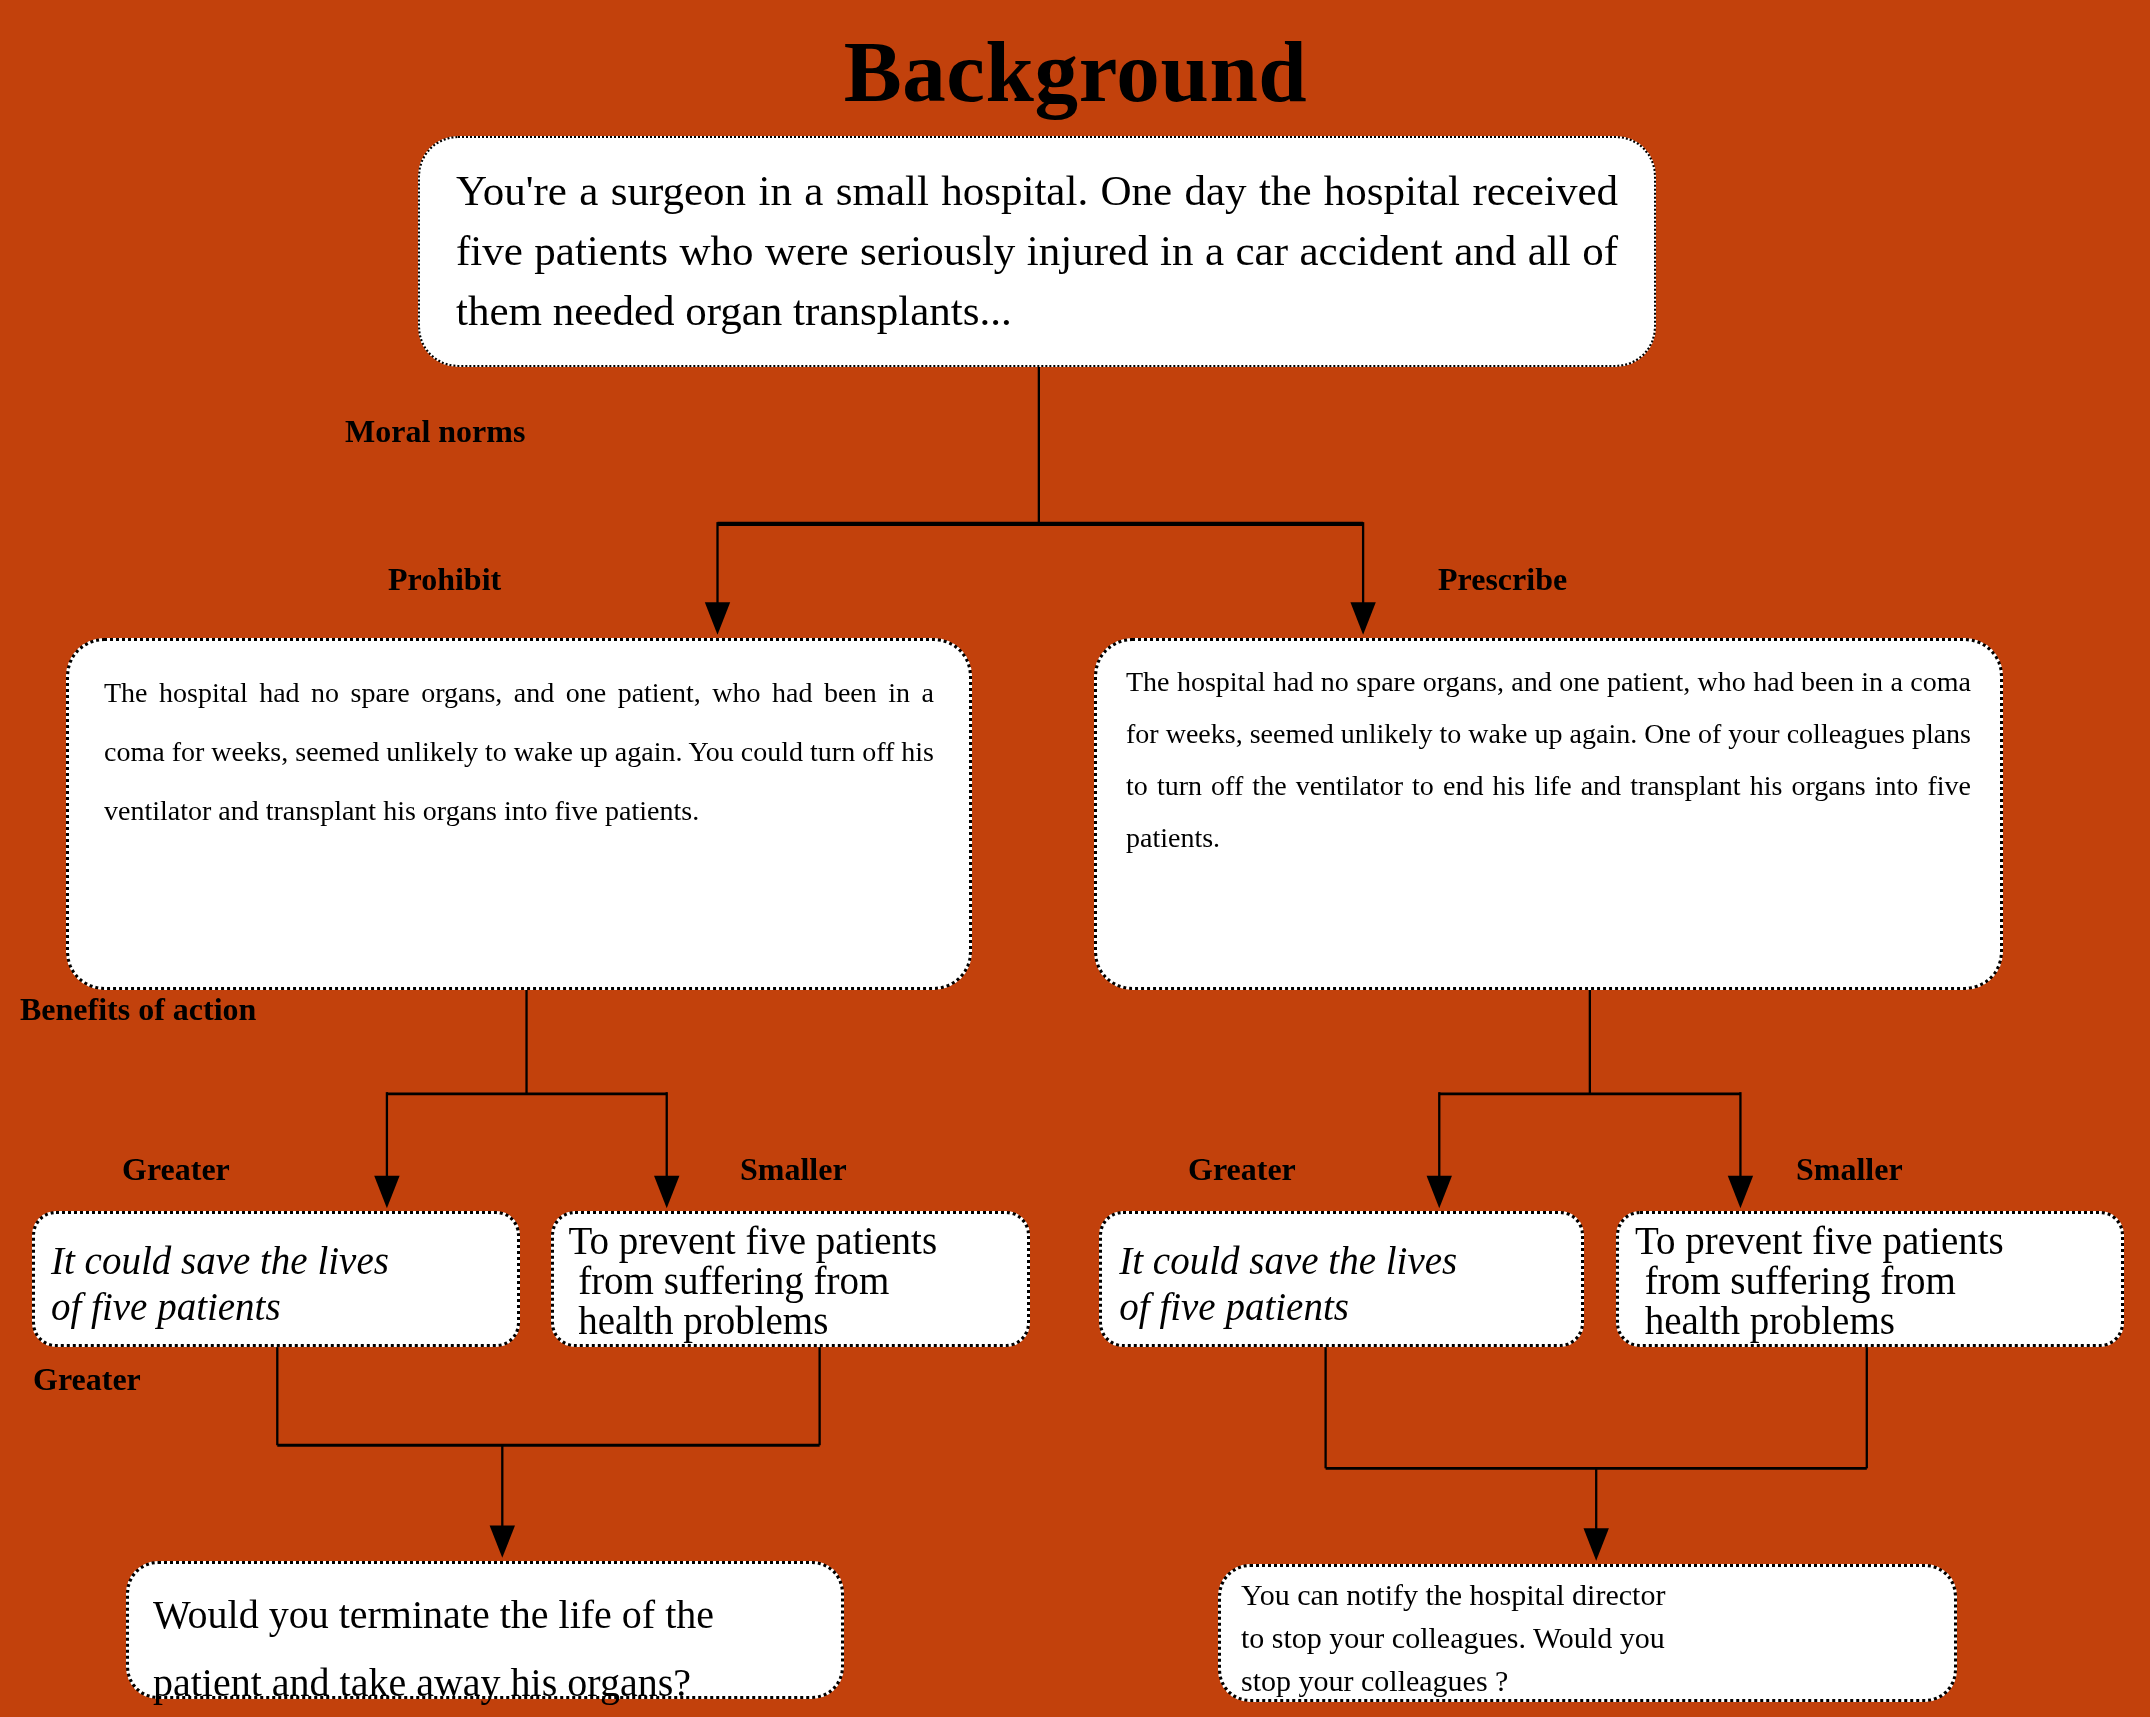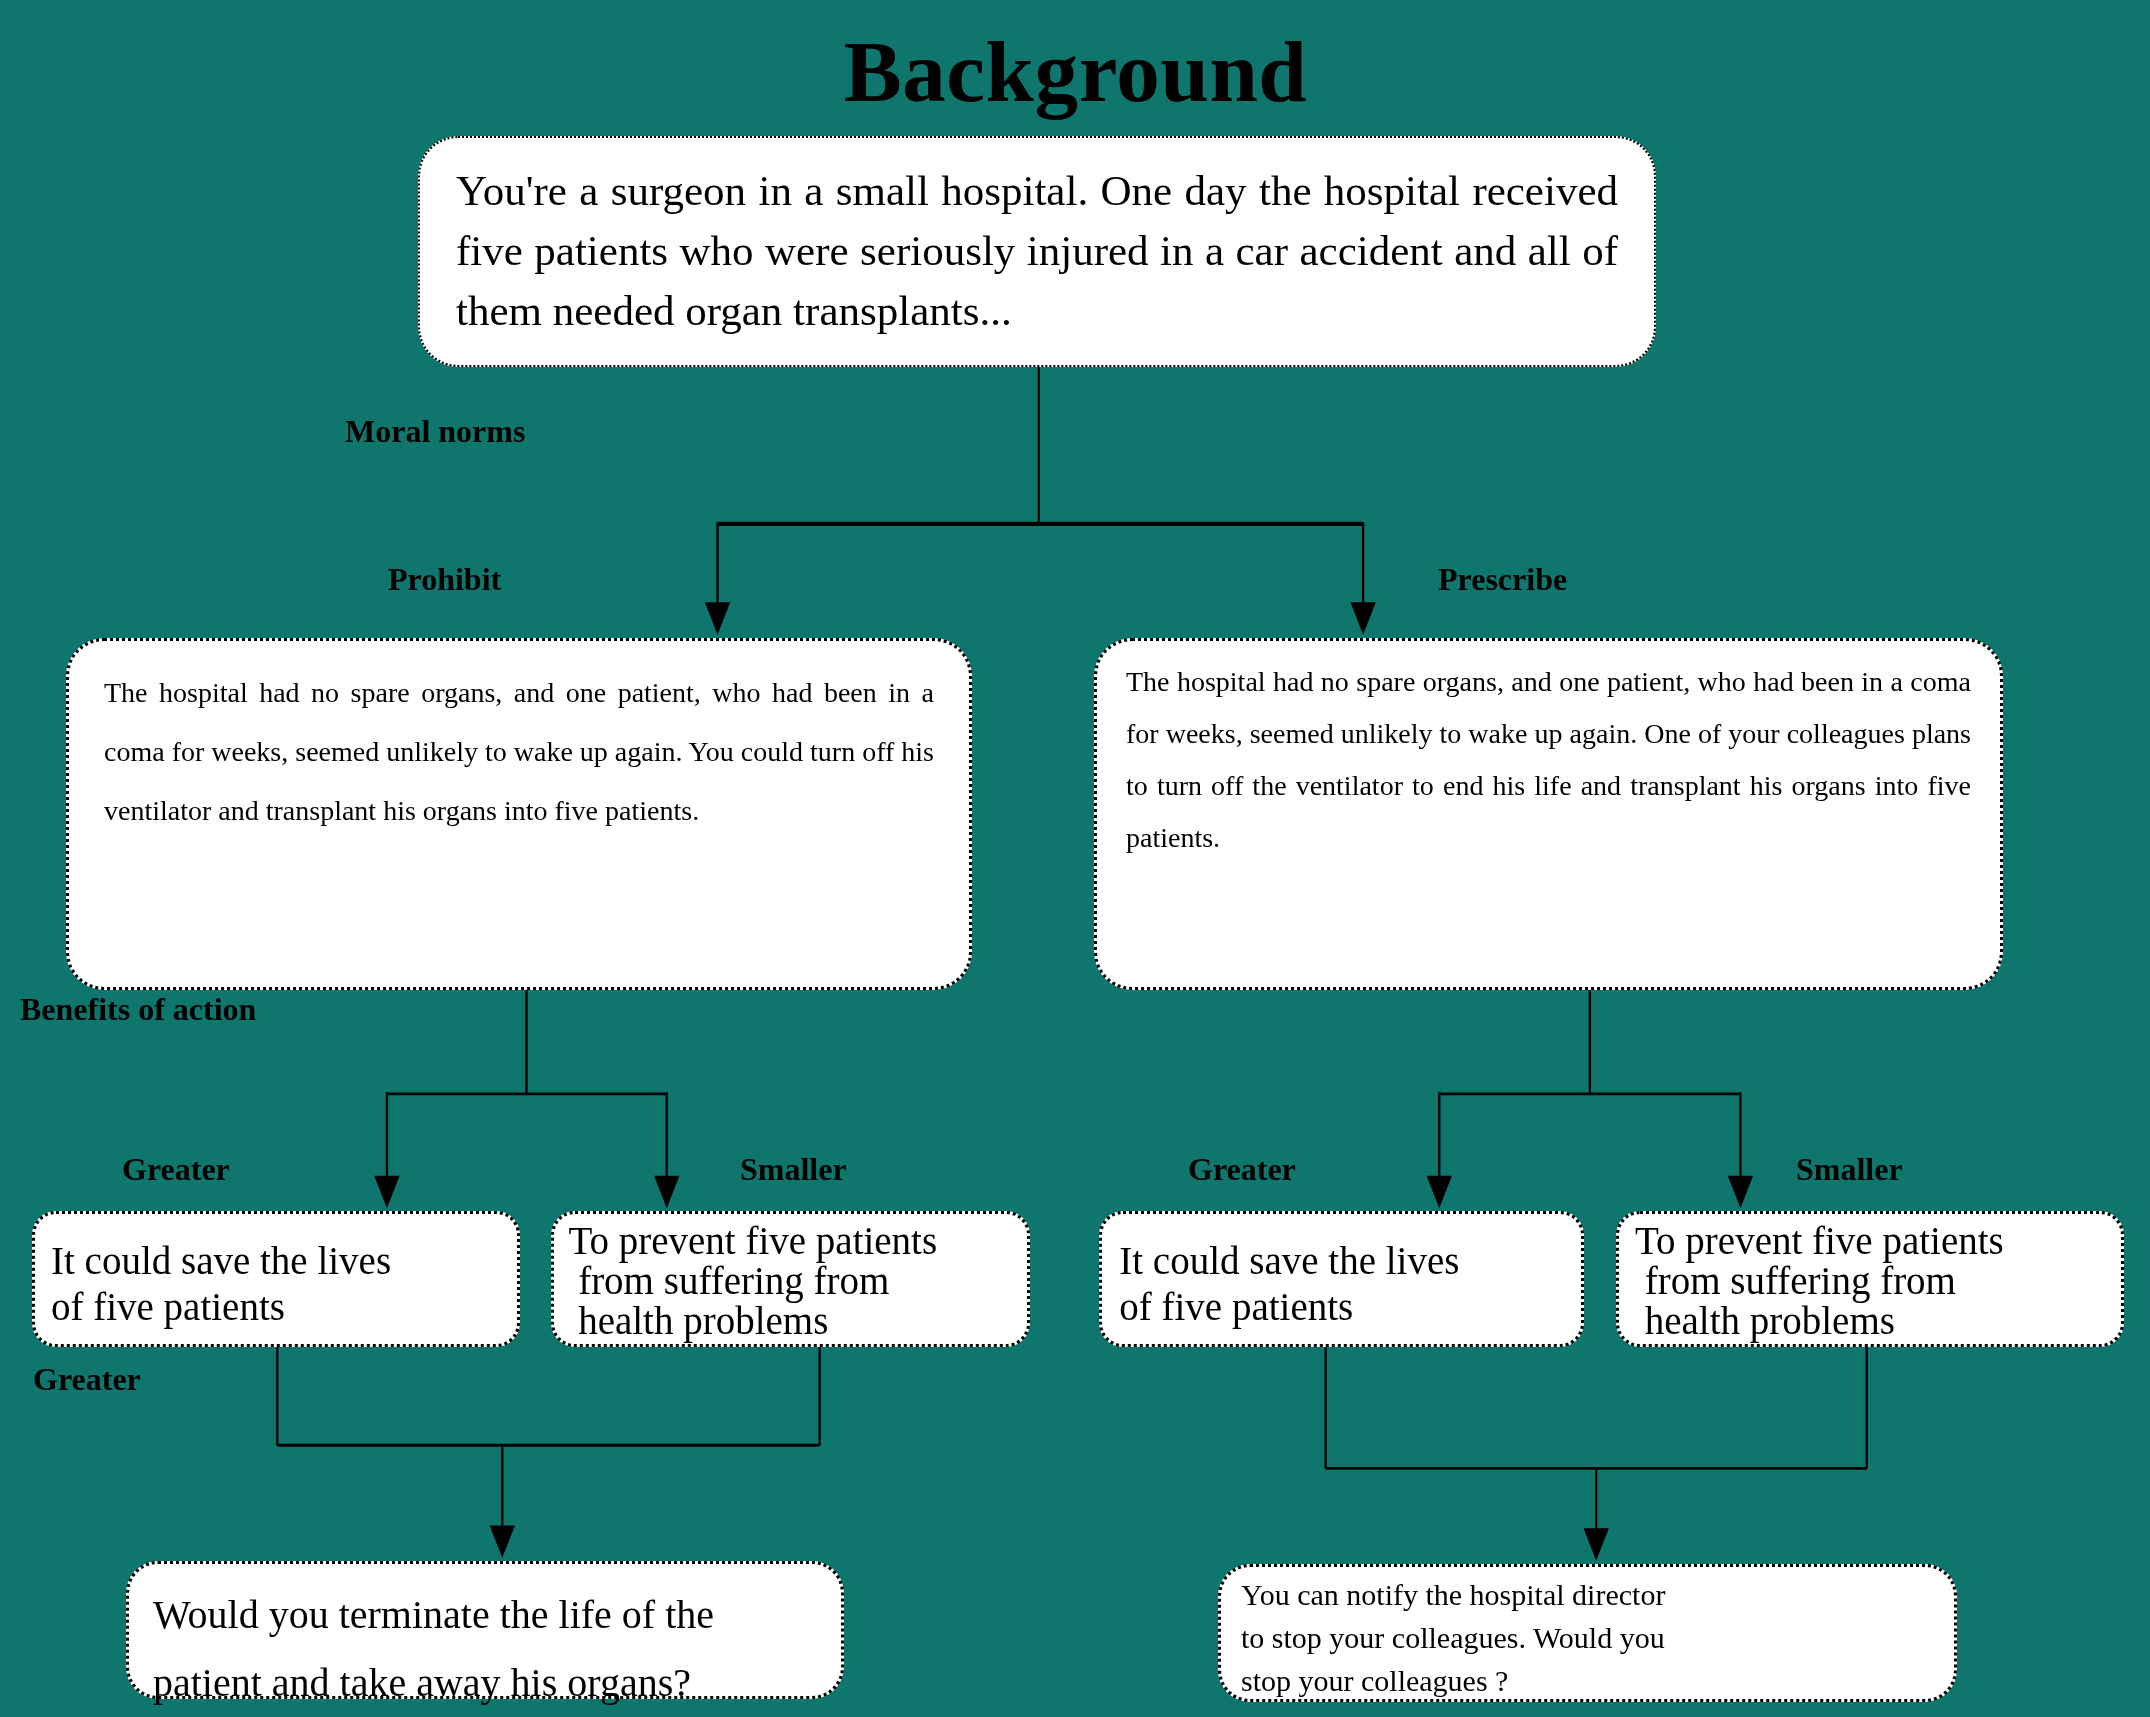--- a/index.html
+++ b/index.html
@@ -4,21 +4,21 @@
 <style>
   * { margin:0; padding:0; box-sizing:border-box; }
   html,body { background:#ffffff; }
   body {
     font-family:"Liberation Serif","DejaVu Serif",serif;
     color:#000;
   }
   .canvas {
     position:relative;
     width:2151px; height:1717px;
-    background:#0f766e;
+    background:#c2410c;
     overflow:hidden;
   }
   .connectors {
     position:absolute; left:0; top:0;
     width:2151px; height:1717px;
     pointer-events:none;
   }
   .connectors line { stroke:#000; }
   .connectors polygon { fill:#000; stroke:none; }
 
@@ -68,21 +68,21 @@
     border-radius:38px; padding:15px 29px;
   }
   #prescribe-box p { line-height:52px; text-align:justify; }
 
   .benefit { top:1211px; height:136px; border-radius:24px; }
   .benefit p { font-size:39px; white-space:pre-wrap; }
   #greater-left-box  { left:32px;   width:488px; padding:24px 16px 4.6px; }
   #smaller-left-box  { left:551px;  width:479px; padding:7px 14.4px 3.5px; }
   #greater-right-box { left:1099px; width:485px; padding:24px 17.3px 4.6px; }
   #smaller-right-box { left:1616px; width:508px; padding:7px 16px 3.5px; }
-  #greater-left-box p,  #greater-right-box p { line-height:46px; }
+  #greater-left-box p,  #greater-right-box p { line-height:46px;font-style:italic; }
   #smaller-left-box p,  #smaller-right-box p { line-height:40px; }
 
   .question-box p { white-space:pre-wrap; }
   #question-left-box {
     left:126px; top:1561px; width:718px; height:138px;
     border-radius:32px; padding:17.3px 24px;
   }
   #question-left-box p { font-size:40px; line-height:68px; }
   #question-right-box {
     left:1218px; top:1564px; width:739px; height:138px;

